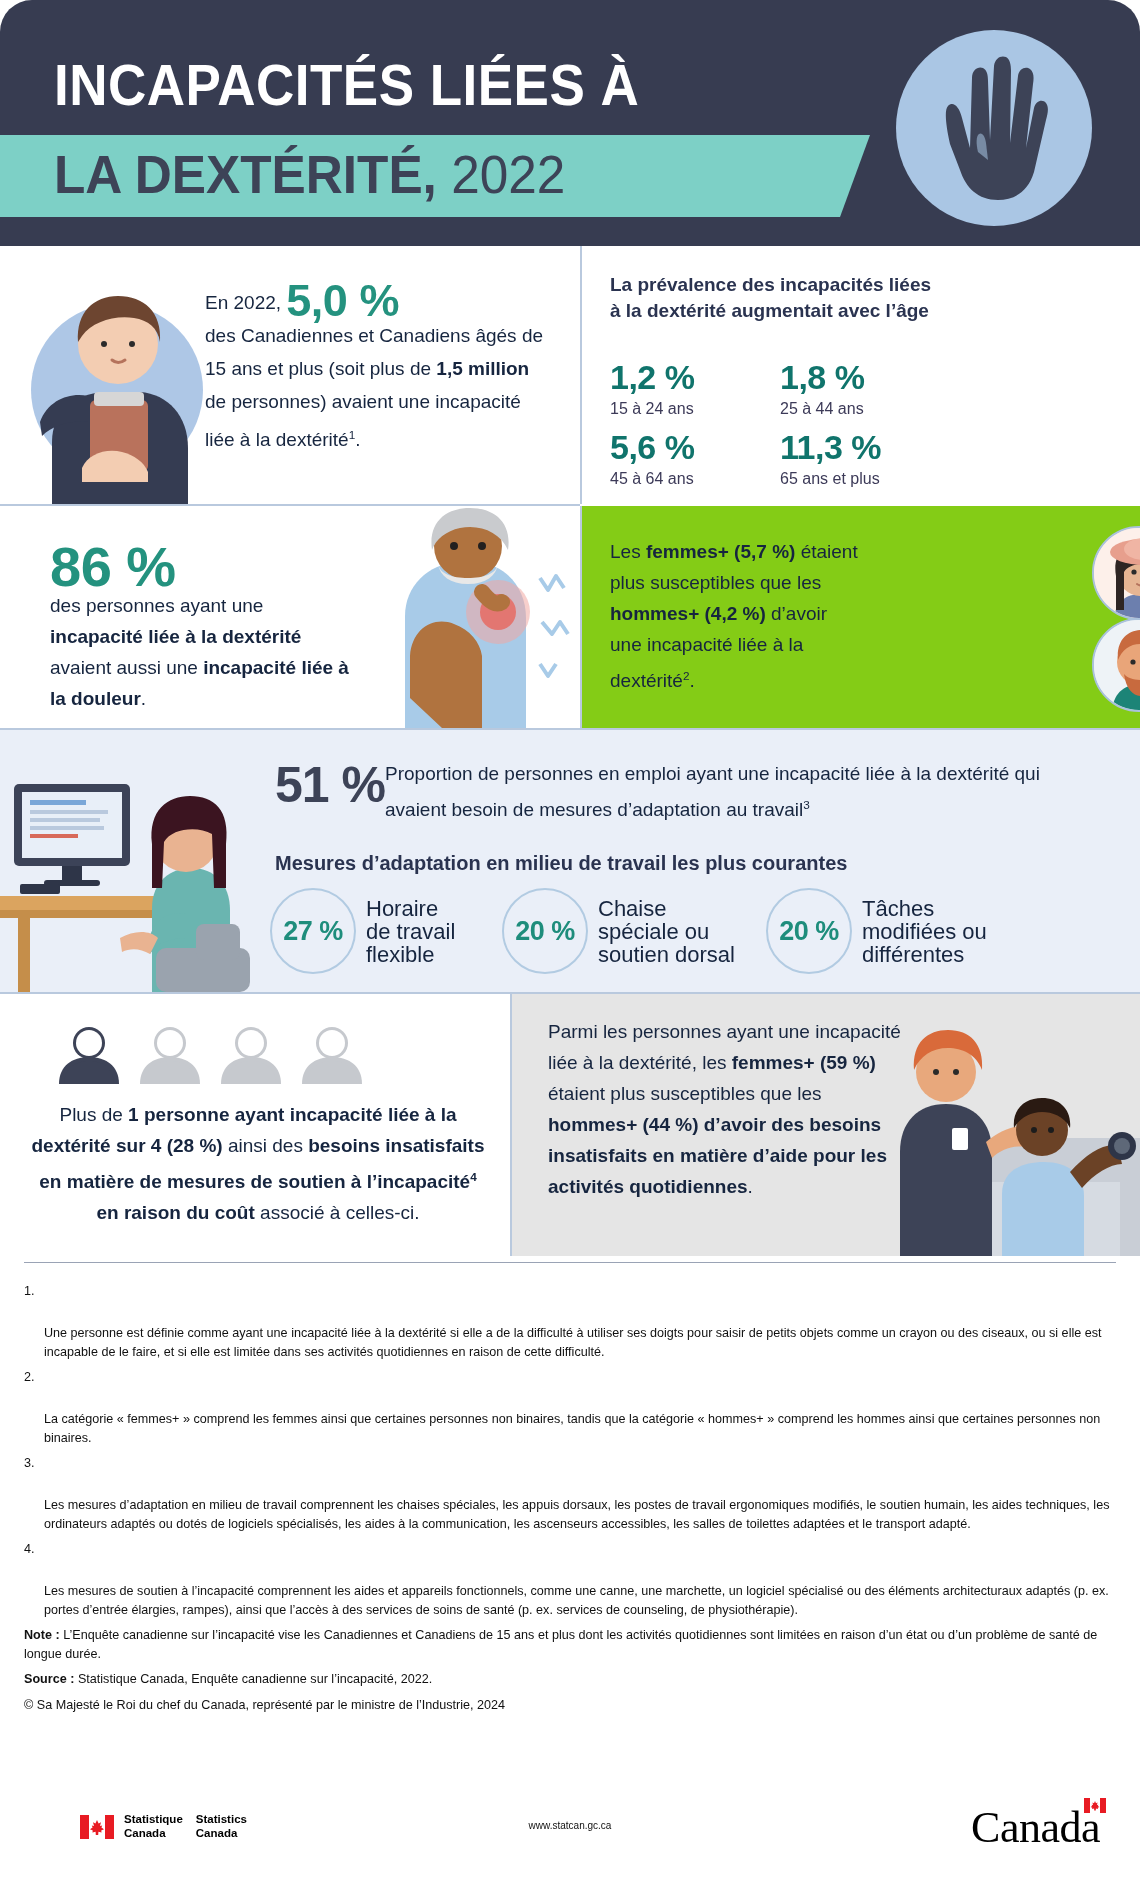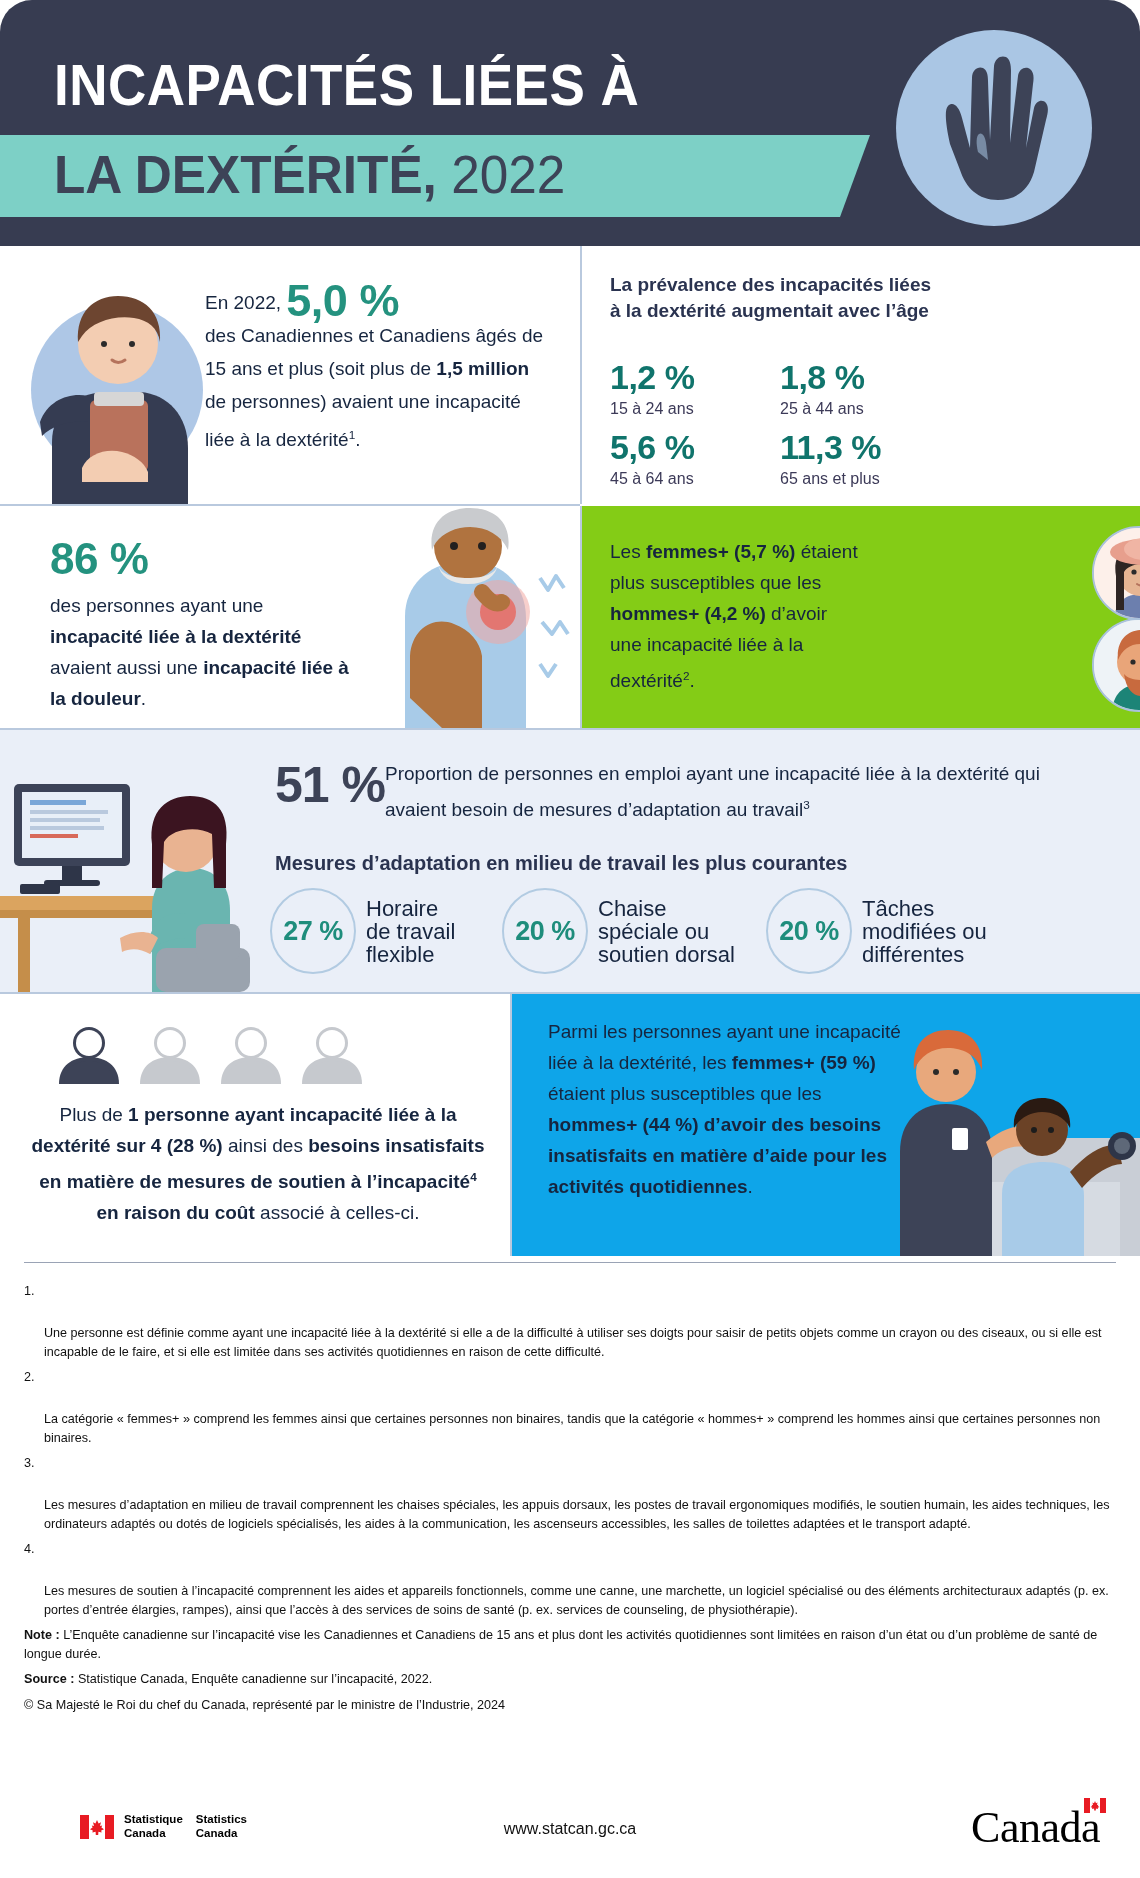--- a/index.html
+++ b/index.html
@@ -129,21 +129,21 @@
     left: 28px; top: 26px; width: 330px;
     font-size: 19px; font-weight: bold; line-height: 26px; color: #2a3350;
   }
   .age-grid { position: absolute; left: 28px; top: 112px; width: 480px; }
   .age-cell { position: absolute; }
   .age-val { font-size: 34px; font-weight: bold; color: #10746c; letter-spacing: -0.5px; line-height: 38px; }
   .age-lbl { font-size: 16px; color: #3c3a58; line-height: 22px; margin-top: 2px; }
 
   
   .p-r2l { position: absolute; left: 0; top: 506px; width: 580px; height: 222px; background: #fff; }
-  .r2l-big { position: absolute; left: 50px; top: 28px; font-size: 44px; font-weight: bold; color: #24927f; letter-spacing: -0.5px; }
+  .r2l-big { position: absolute; left: 50px; top: 28px; font-size: 56px; font-weight: bold; color: #24927f; letter-spacing: -0.5px; }
   .r2l-text { position: absolute; left: 50px; top: 84px; width: 300px; font-size: 19px; line-height: 31px; color: #16253f; }
   .illus-shoulder { position: absolute; left: 350px; top: 0px; width: 230px; height: 222px; }
 
   
   .p-r2r { position: absolute; left: 582px; top: 506px; width: 640px; height: 222px; background: #84cc16; padding-left: 20px; }
   .r2r-text { position: absolute; left: 28px; top: 30px; width: 250px; font-size: 19px; line-height: 31px; color: #16253f; }
   .avatar { position: absolute; width: 94px; height: 94px; border-radius: 50%; border: 2px solid #aac2dc; overflow: hidden; }
   .avatar.a1 { right: 36px; top: 20px; background: #f7e8e4; }
   .avatar.a2 { right: 36px; top: 112px; background: #e8f0f5; }
 
@@ -162,21 +162,21 @@
     background: transparent;
   }
   .circ-lbl { margin-left: 10px; font-size: 22px; line-height: 23px; color: #16253f; white-space: nowrap; }
 
   
   .p-r4l { position: absolute; left: 0; top: 994px; width: 510px; height: 262px; background: #fff; }
   .people-row { position: absolute; left: 55px; top: 32px; display: flex; gap: 13px; }
   .r4l-text { position: absolute; left: 28px; top: 105px; width: 460px; font-size: 19px; line-height: 31px; color: #16253f; text-align: center; }
 
   
-  .p-r4r { position: absolute; left: 512px; top: 994px; width: 628px; height: 262px; background: #0ea5e9; }
+  .p-r4r { position: absolute; left: 512px; top: 994px; width: 628px; height: 262px; background: #e5e5e5; }
   .r4r-text { position: absolute; left: 36px; top: 22px; width: 355px; font-size: 19px; line-height: 31px; color: #16253f; }
   .illus-help { position: absolute; right: 0; top: 30px; width: 250px; height: 232px; }
 
   
   .notes {
     position: absolute;
     left: 0; top: 1262px; width: 1140px;
     padding: 20px 24px 0 24px;
     font-size: 12.6px;
     line-height: 18.5px;
@@ -187,21 +187,21 @@
   .note-item { display: flex; margin-bottom: 7px; }
   .note-num { width: 20px; flex: 0 0 20px; }
   .note-body { flex: 1; margin-top: 42px; }
   .note-line { margin-bottom: 7px; }
 
   
   .footer { position: absolute; left: 0; top: 1780px; width: 1140px; height: 98px; background: #fff; }
   .footer-rule { position: absolute; left: 24px; top: 1780px; width: 1092px; height: 1px; background: #cfd5e0; }
   .sc-logo { position: absolute; left: 40px; top: 33px; display: flex; align-items: center; padding-left: 40px; }
   .sc-words { margin-left: 10px; font-size: 11.5px; line-height: 13.5px; font-weight: bold; color: #000; display: flex; gap: 13px; font-family: "Liberation Sans Narrow","Liberation Sans",sans-serif; }
-  .footer-url { position: absolute; left: 0; top: 40px; width: 1140px; text-align: center; font-size: 16px; color: #111; font-family: "Liberation Sans Narrow","Liberation Sans",sans-serif; }
+  .footer-url { position: absolute; left: 0; top: 40px; width: 1140px; text-align: center; font-size: 10px; color: #111; font-family: "Liberation Sans Narrow","Liberation Sans",sans-serif; }
   .canada-wordmark { position: absolute; right: 40px; top: 22px; font-family: "Liberation Serif", serif; font-size: 44px; color: #000; font-weight: normal; letter-spacing: -0.5px; }
   .canada-flag-dot { position: absolute; right: 34px; top: 18px; width: 22px; height: 15px; }
 </style>
 </head>
 <body>
 
 <div class="page">
 
   <div class="header">
     <div class="teal-band"></div>

